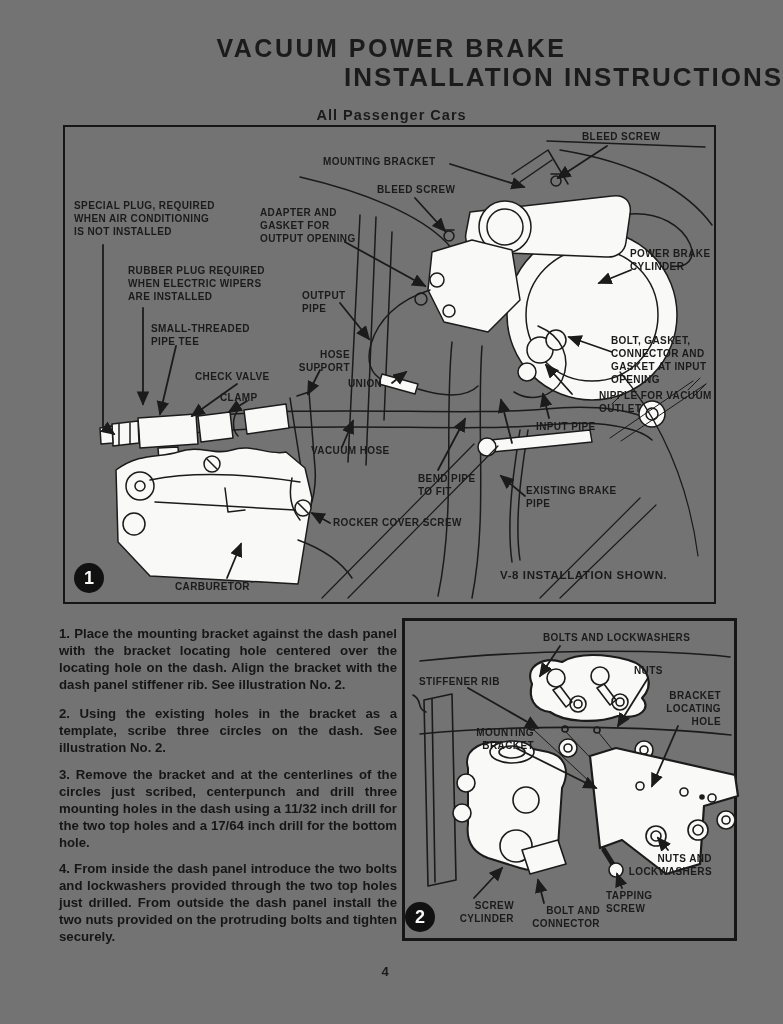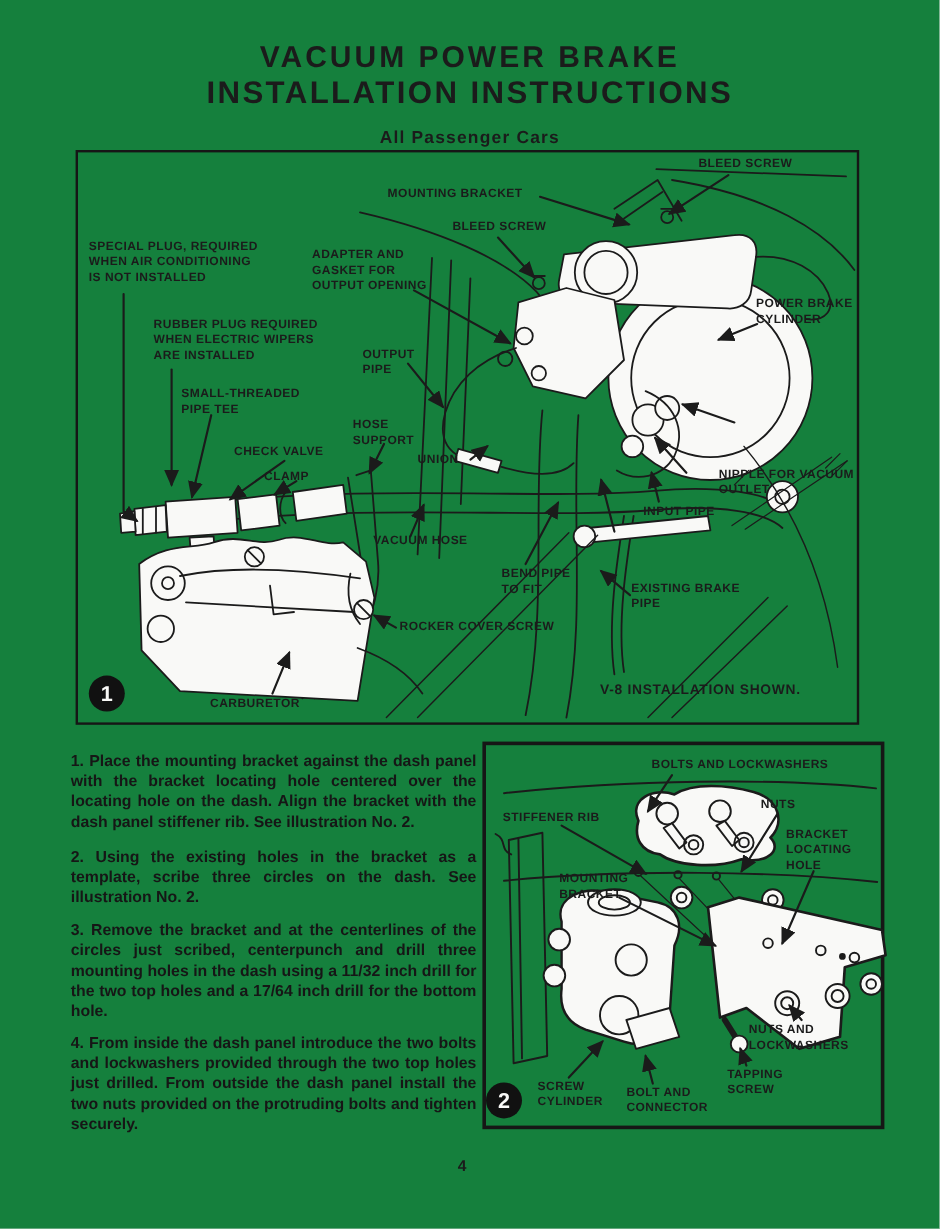--- a/index.html
+++ b/index.html
@@ -1,38 +1,38 @@
 <!DOCTYPE html>
 <html><head>
 <meta charset="utf-8">
 <style>
   html,body{margin:0;padding:0;background:#e8e8e6;}
   .page{
     position:relative;
     width:783px;height:1024px;
     margin:0 auto;
-    background:#15803d;
+    background:#737373;
     overflow:hidden;
     font-family:"Liberation Sans", sans-serif;
     color:#1b1b1b;
   }
   .titleblock{position:absolute;left:0;top:34px;width:783px;text-align:center;}
   .title-l1{font-size:25px;font-weight:700;letter-spacing:2.5px;line-height:28px;}
-  .title-l2{font-size:26px;font-weight:700;letter-spacing:2px;line-height:30px;}
+  .title-l2{font-size:26px;font-weight:700;letter-spacing:2px;line-height:30px;text-align:right;}
   .subtitle{font-size:14.5px;font-weight:700;letter-spacing:1px;margin-top:15px;}
   .figbox{position:absolute;background:transparent;}
   #fig1-box{left:63px;top:125px;width:649px;height:475px;border:2px solid #161616;}
   #fig2-box{left:402px;top:618px;width:329px;height:317px;border:3px solid #161616;}
   svg.art{position:absolute;left:0;top:0;z-index:1;pointer-events:none;}
   .lbl{
     position:absolute;z-index:2;
     font-weight:700;font-size:10px;line-height:13px;
     letter-spacing:.4px;white-space:pre-line;color:#1b1b1b;
   }
-  .lbl.center{text-align:left;}
+  .lbl.center{text-align:right;}
   .caption{position:absolute;z-index:2;font-weight:700;font-size:11.5px;letter-spacing:.6px;color:#1b1b1b;}
   .badge{
     position:absolute;z-index:3;width:30px;height:30px;border-radius:50%;
     background:#111;color:#f9f9f7;display:flex;align-items:center;justify-content:center;
     font-weight:700;font-size:18px;
   }
   .step{
     position:absolute;left:59px;width:338px;z-index:2;
     font-weight:700;font-size:13.2px;line-height:17px;
     text-align:justify;color:#161616;margin:0;
@@ -258,20 +258,24 @@
 OUTPUT OPENING</div>
   <div class="lbl" style="left:630px;top:247px">POWER BRAKE
 CYLINDER</div>
   <div class="lbl" style="left:128px;top:264px">RUBBER PLUG REQUIRED
 WHEN ELECTRIC WIPERS
 ARE INSTALLED</div>
   <div class="lbl" style="left:302px;top:289px">OUTPUT
 PIPE</div>
   <div class="lbl" style="left:151px;top:322px">SMALL-THREADED
 PIPE TEE</div>
+  <div class="lbl" style="left:611px;top:334px">BOLT, GASKET,
+CONNECTOR AND
+GASKET AT INPUT
+OPENING</div>
   <div class="lbl center" style="left:294px;top:348px;width:56px">HOSE
 SUPPORT</div>
   <div class="lbl" style="left:195px;top:370px">CHECK VALVE</div>
   <div class="lbl" style="left:348px;top:377px">UNION</div>
   <div class="lbl" style="left:220px;top:391px">CLAMP</div>
   <div class="lbl" style="left:599px;top:389px">NIPPLE FOR VACUUM
 OUTLET</div>
   <div class="lbl" style="left:536px;top:420px">INPUT PIPE</div>
   <div class="lbl" style="left:311px;top:444px">VACUUM HOSE</div>
   <div class="lbl" style="left:418px;top:472px">BEND PIPE

